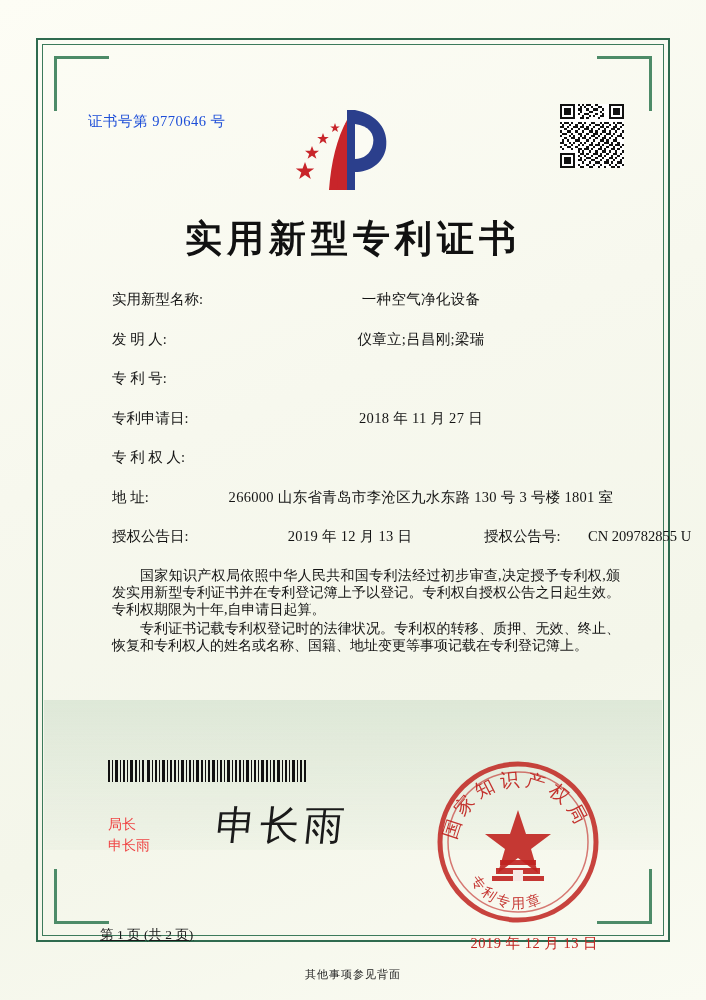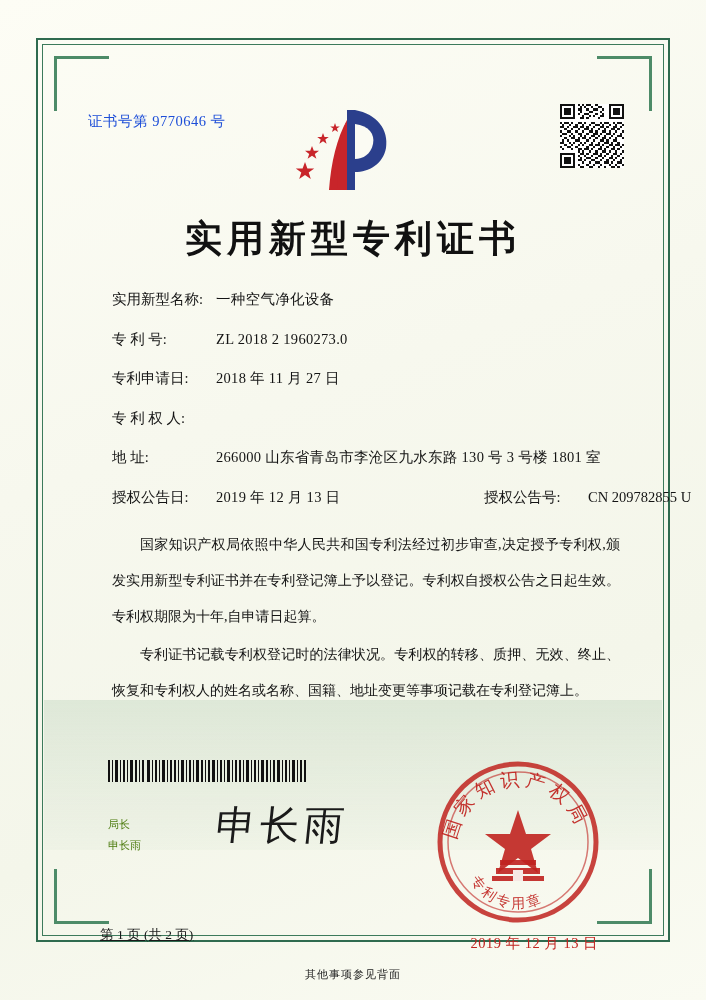--- a/index.html
+++ b/index.html
@@ -119,38 +119,39 @@
   .flabel {
     flex: 0 0 auto;
     width: 104px;
     letter-spacing: 0px;
     white-space: nowrap;
   }
   .fvalue {
     flex: 1 1 auto;
     white-space: nowrap;
     letter-spacing: 0.3px;
+    text-align: center;
   }
   .frow.dual .fvalue {
     flex: 0 0 auto;
     width: 268px;
   }
   .frow.dual .flabel2 {
     flex: 0 0 auto;
     width: 104px;
     white-space: nowrap;
   }
   .frow.dual .fvalue2 {
     flex: 1 1 auto;
     white-space: nowrap;
   }
   .para {
     margin-top: 16px;
     font-size: 14px;
-    line-height: 36px;
+    line-height: 17px;
     color: #141414;
     text-align: justify;
     text-indent: 28px;
     padding-right: 6px;
   }
   .para.p2 { margin-top: 2px; }
 
   
   .lower {
     position: absolute;
@@ -163,23 +164,23 @@
     position: absolute;
     left: 8px;
     top: 98px;
     width: 198px;
     height: 22px;
   }
   .director-label {
     position: absolute;
     left: 8px;
     top: 152px;
-    font-size: 11px;
+    font-size: 14px;
     line-height: 21px;
-    color: #4d7c0f;
+    color: #ef4444;
   }
   .signature {
     position: absolute;
     left: 116px;
     top: 136px;
     font-size: 40px;
     color: #1a1a1a;
     font-family: "DejaVu Serif", "Liberation Serif", serif;
     letter-spacing: 4px;
     transform: skewX(-6deg);
@@ -495,22 +496,25 @@
     </div>
 
     <div class="title">实用新型专利证书</div>
 
     <div class="fields">
       <div class="frow">
         <span class="flabel">实用新型名称:</span>
         <span class="fvalue">一种空气净化设备</span>
       </div>
       <div class="frow">
+        <span class="flabel">发 明 人:</span>
+        <span class="fvalue">仪章立;吕昌刚;梁瑞</span>
+      </div>
+      <div class="frow">
         <span class="flabel">专 利 号:</span>
-        <span class="fvalue">ZL 2018 2 1960273.0</span>
       </div>
       <div class="frow">
         <span class="flabel">专利申请日:</span>
         <span class="fvalue">2018 年 11 月 27 日</span>
       </div>
       <div class="frow">
         <span class="flabel">专 利 权 人:</span>
       </div>
       <div class="frow">
         <span class="flabel">地       址:</span>

